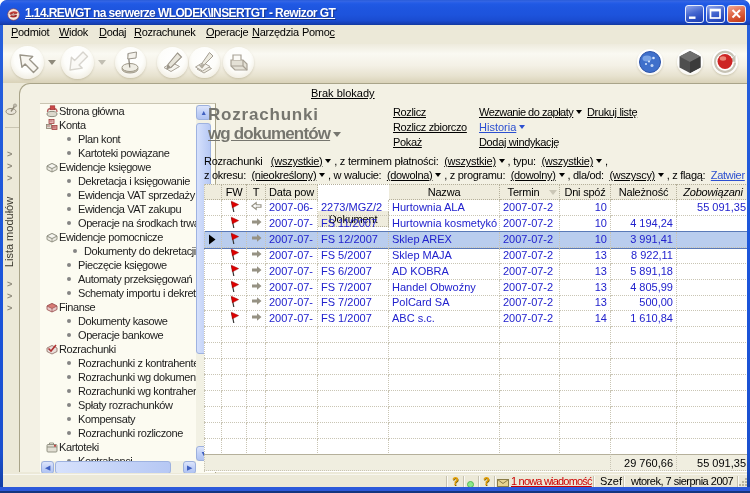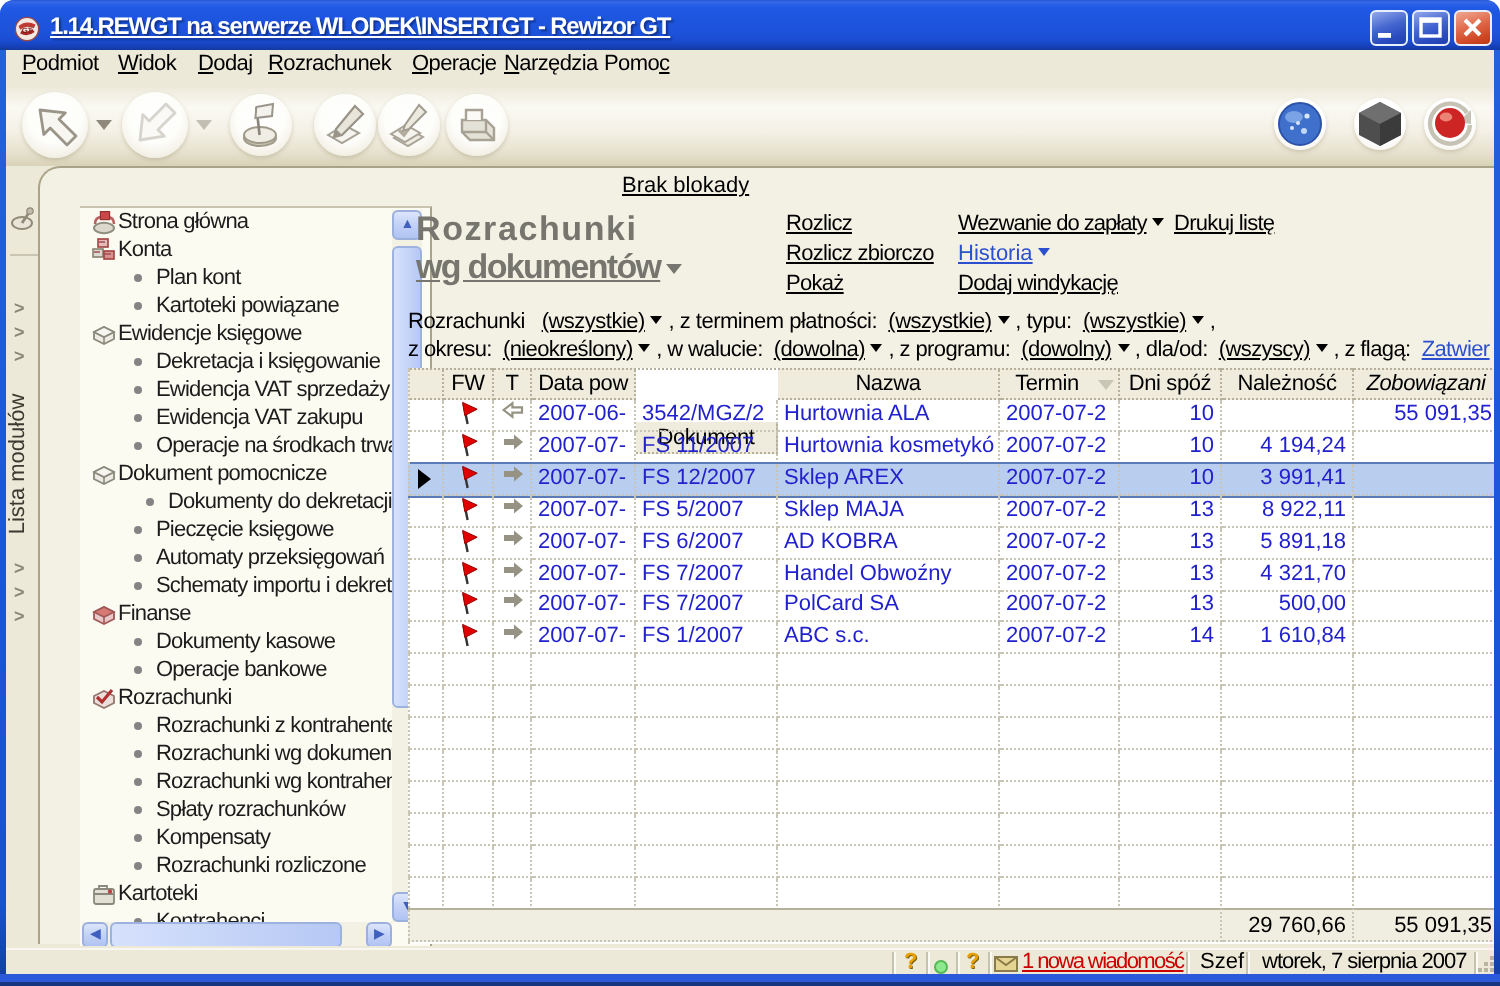--- a/index.html
+++ b/index.html
@@ -176,21 +176,21 @@
 <div class="ti g" style="left:19px;top:56px">Ewidencje księgowe</div>
 <div class="ti c" style="left:38px;top:70px">Dekretacja i księgowanie</div>
 <div class="ti c" style="left:38px;top:84px">Ewidencja VAT sprzedaży</div>
 <div class="ti c" style="left:38px;top:98px">Ewidencja VAT zakupu</div>
 <div class="ti c" style="left:38px;top:112px">Operacje na środkach trwały</div>
 <svg class="gicon" style="left:5px;top:126px" viewBox="0 0 14 14">
             <path d="M2 6 L7 3.5 L12 6 L12 9.5 L7 12 L2 9.5 Z" fill="#eceae2" stroke="#8a8a7c" stroke-width="0.9"></path>
             <path d="M2 6 L7 8.5 L12 6 M7 8.5 L7 12" stroke="#8a8a7c" stroke-width="0.8" fill="none"></path>
             <path d="M2 6 L7 3.5 L12 6 L7 8.5 Z" fill="#f6f5f0" stroke="#8a8a7c" stroke-width="0.8"></path>
           </svg>
-<div class="ti g" style="left:19px;top:126px">Dokument pomocnicze</div>
+<div class="ti g" style="left:19px;top:126px">Ewidencje pomocnicze</div>
 <div class="ti c" style="left:44px;top:140px">Dokumenty do dekretacji</div>
 <div class="ti c" style="left:38px;top:154px">Pieczęcie księgowe</div>
 <div class="ti c" style="left:38px;top:168px">Automaty przeksięgowań</div>
 <div class="ti c" style="left:38px;top:182px">Schematy importu i dekretac</div>
 <svg class="gicon" style="left:5px;top:196px" viewBox="0 0 14 14">
             <path d="M2 6 L7 3.5 L12 6 L12 9.5 L7 12 L2 9.5 Z" fill="#e8c8c8" stroke="#a05858" stroke-width="0.9"></path>
             <path d="M2 6 L7 3.5 L12 6 L7 8.5 Z" fill="#d87a74" stroke="#a05858" stroke-width="0.8"></path>
             <path d="M7 8.5 L7 12" stroke="#a05858" stroke-width="0.8"></path>
           </svg>
 <div class="ti g" style="left:19px;top:196px">Finanse</div>
@@ -255,21 +255,21 @@
 <div style="position:absolute;left:345px;top:6px;width:0;height:0;border-left:4px solid transparent;border-right:4px solid transparent;border-top:5px solid #cac6b6"></div>
 <div class="cell" style="left:0px;top:16.0px;width:18px;"></div>
 <div class="cell" style="left:18px;top:16.0px;width:25px;text-align:center"><svg width="14" height="13" viewBox="0 0 14 13" style="vertical-align:-2px">
                 <path d="M4.8 2 L6.8 12" stroke="#333" stroke-width="1.2"></path>
                 <path d="M4.3 1.2 L11.6 4.6 L5.4 7.8 Z" fill="#e00000" stroke="#900" stroke-width="0.5"></path>
               </svg></div>
 <div class="cell" style="left:43px;top:16.0px;width:19px;text-align:center"><svg width="13" height="10" viewBox="0 0 13 10" style="vertical-align:0px">
                 <path d="M11 3.7 L6.2 3.7 L6.2 1.6 L1.8 5 L6.2 8.4 L6.2 6.3 L11 6.3 Z" fill="none" stroke="#969284" stroke-width="1.1"></path>
               </svg></div>
 <div class="cell" style="left:62px;top:16.0px;width:52px;padding-left:3px">2007-06-</div>
-<div class="cell" style="left:114px;top:16.0px;width:71px;padding-left:3px">3542/MGZ/2</div>
+<div class="cell" style="left:114px;top:16.0px;width:71px;padding-left:3px">2273/MGZ/2</div>
 <div class="cell" style="left:185px;top:16.0px;width:111px;padding-left:3px">Hurtownia ALA</div>
 <div class="cell" style="left:296px;top:16.0px;width:60px;padding-left:3px">2007-07-2</div>
 <div class="cell num" style="left:356px;top:16.0px;width:51px;">10</div>
 <div class="cell num" style="left:407px;top:16.0px;width:66px;"></div>
 <div class="cell num" style="left:473px;top:16.0px;width:73px;">55 091,35</div>
 <div class="cell" style="left:0px;top:31.9px;width:18px;"></div>
 <div class="cell" style="left:18px;top:31.9px;width:25px;text-align:center"><svg width="14" height="13" viewBox="0 0 14 13" style="vertical-align:-2px">
                 <path d="M4.8 2 L6.8 12" stroke="#333" stroke-width="1.2"></path>
                 <path d="M4.3 1.2 L11.6 4.6 L5.4 7.8 Z" fill="#e00000" stroke="#900" stroke-width="0.5"></path>
               </svg></div>
@@ -338,21 +338,21 @@
                 <path d="M4.3 1.2 L11.6 4.6 L5.4 7.8 Z" fill="#e00000" stroke="#900" stroke-width="0.5"></path>
               </svg></div>
 <div class="cell" style="left:43px;top:95.5px;width:19px;text-align:center"><svg width="13" height="10" viewBox="0 0 13 10" style="vertical-align:0px">
                 <path d="M2 3.5 L7 3.5 L7 1.2 L11.5 5 L7 8.8 L7 6.5 L2 6.5 Z" fill="#969284"></path>
               </svg></div>
 <div class="cell" style="left:62px;top:95.5px;width:52px;padding-left:3px">2007-07-</div>
 <div class="cell" style="left:114px;top:95.5px;width:71px;padding-left:3px">FS 7/2007</div>
 <div class="cell" style="left:185px;top:95.5px;width:111px;padding-left:3px">Handel Obwoźny</div>
 <div class="cell" style="left:296px;top:95.5px;width:60px;padding-left:3px">2007-07-2</div>
 <div class="cell num" style="left:356px;top:95.5px;width:51px;">13</div>
-<div class="cell num" style="left:407px;top:95.5px;width:66px;">4 321,70</div>
+<div class="cell num" style="left:407px;top:95.5px;width:66px;">4 805,99</div>
 <div class="cell num" style="left:473px;top:95.5px;width:73px;"></div>
 <div class="cell" style="left:0px;top:111.4px;width:18px;"></div>
 <div class="cell" style="left:18px;top:111.4px;width:25px;text-align:center"><svg width="14" height="13" viewBox="0 0 14 13" style="vertical-align:-2px">
                 <path d="M4.8 2 L6.8 12" stroke="#333" stroke-width="1.2"></path>
                 <path d="M4.3 1.2 L11.6 4.6 L5.4 7.8 Z" fill="#e00000" stroke="#900" stroke-width="0.5"></path>
               </svg></div>
 <div class="cell" style="left:43px;top:111.4px;width:19px;text-align:center"><svg width="13" height="10" viewBox="0 0 13 10" style="vertical-align:0px">
                 <path d="M2 3.5 L7 3.5 L7 1.2 L11.5 5 L7 8.8 L7 6.5 L2 6.5 Z" fill="#969284"></path>
               </svg></div>
 <div class="cell" style="left:62px;top:111.4px;width:52px;padding-left:3px">2007-07-</div>

